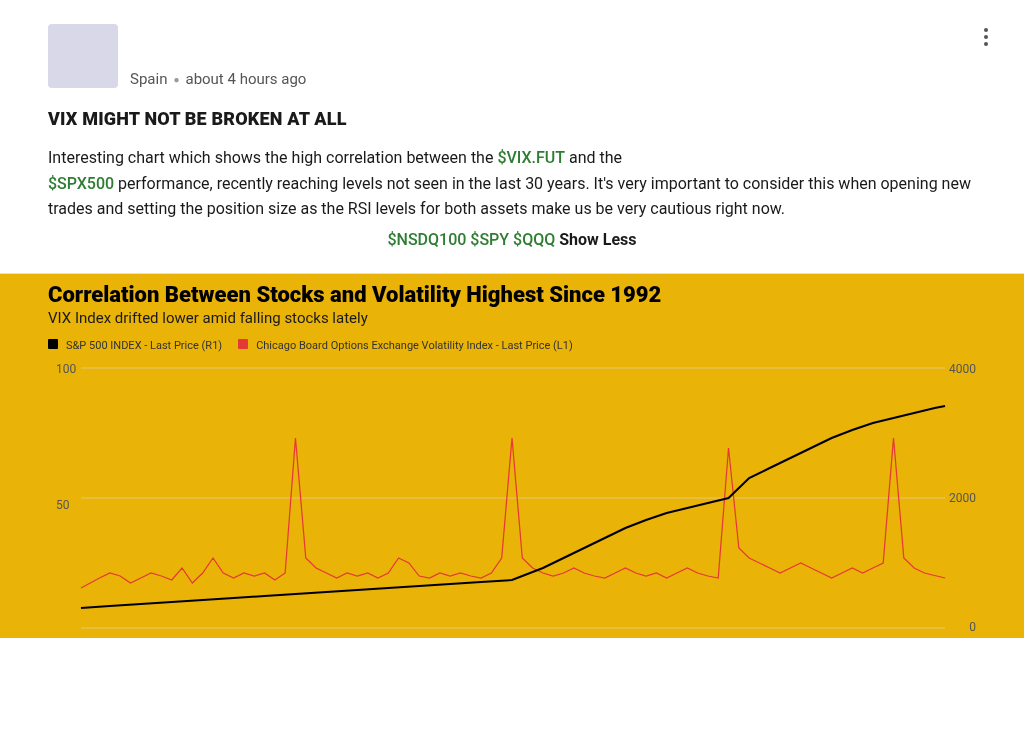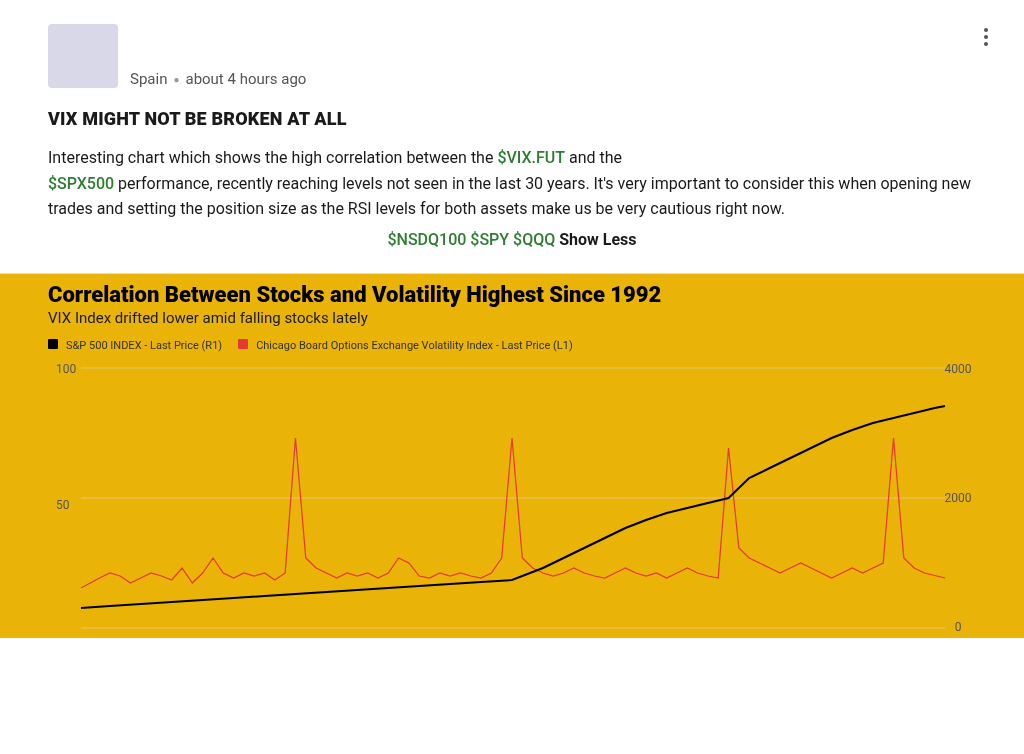--- a/index.html
+++ b/index.html
@@ -208,21 +208,20 @@
       top: 0;
       height: 100%;
       display: flex;
       flex-direction: column;
       justify-content: space-between;
       font-size: 12px;
       color: #555;
       padding: 4px 0;
       width: 36px;
       text-align: right;
-      align-items: center;
     }
   </style>
 </head>
 <body>
 
 <div class="post-container">
 
   <div class="post-header">
     <div class="avatar-placeholder"></div>
     <div class="user-meta">

